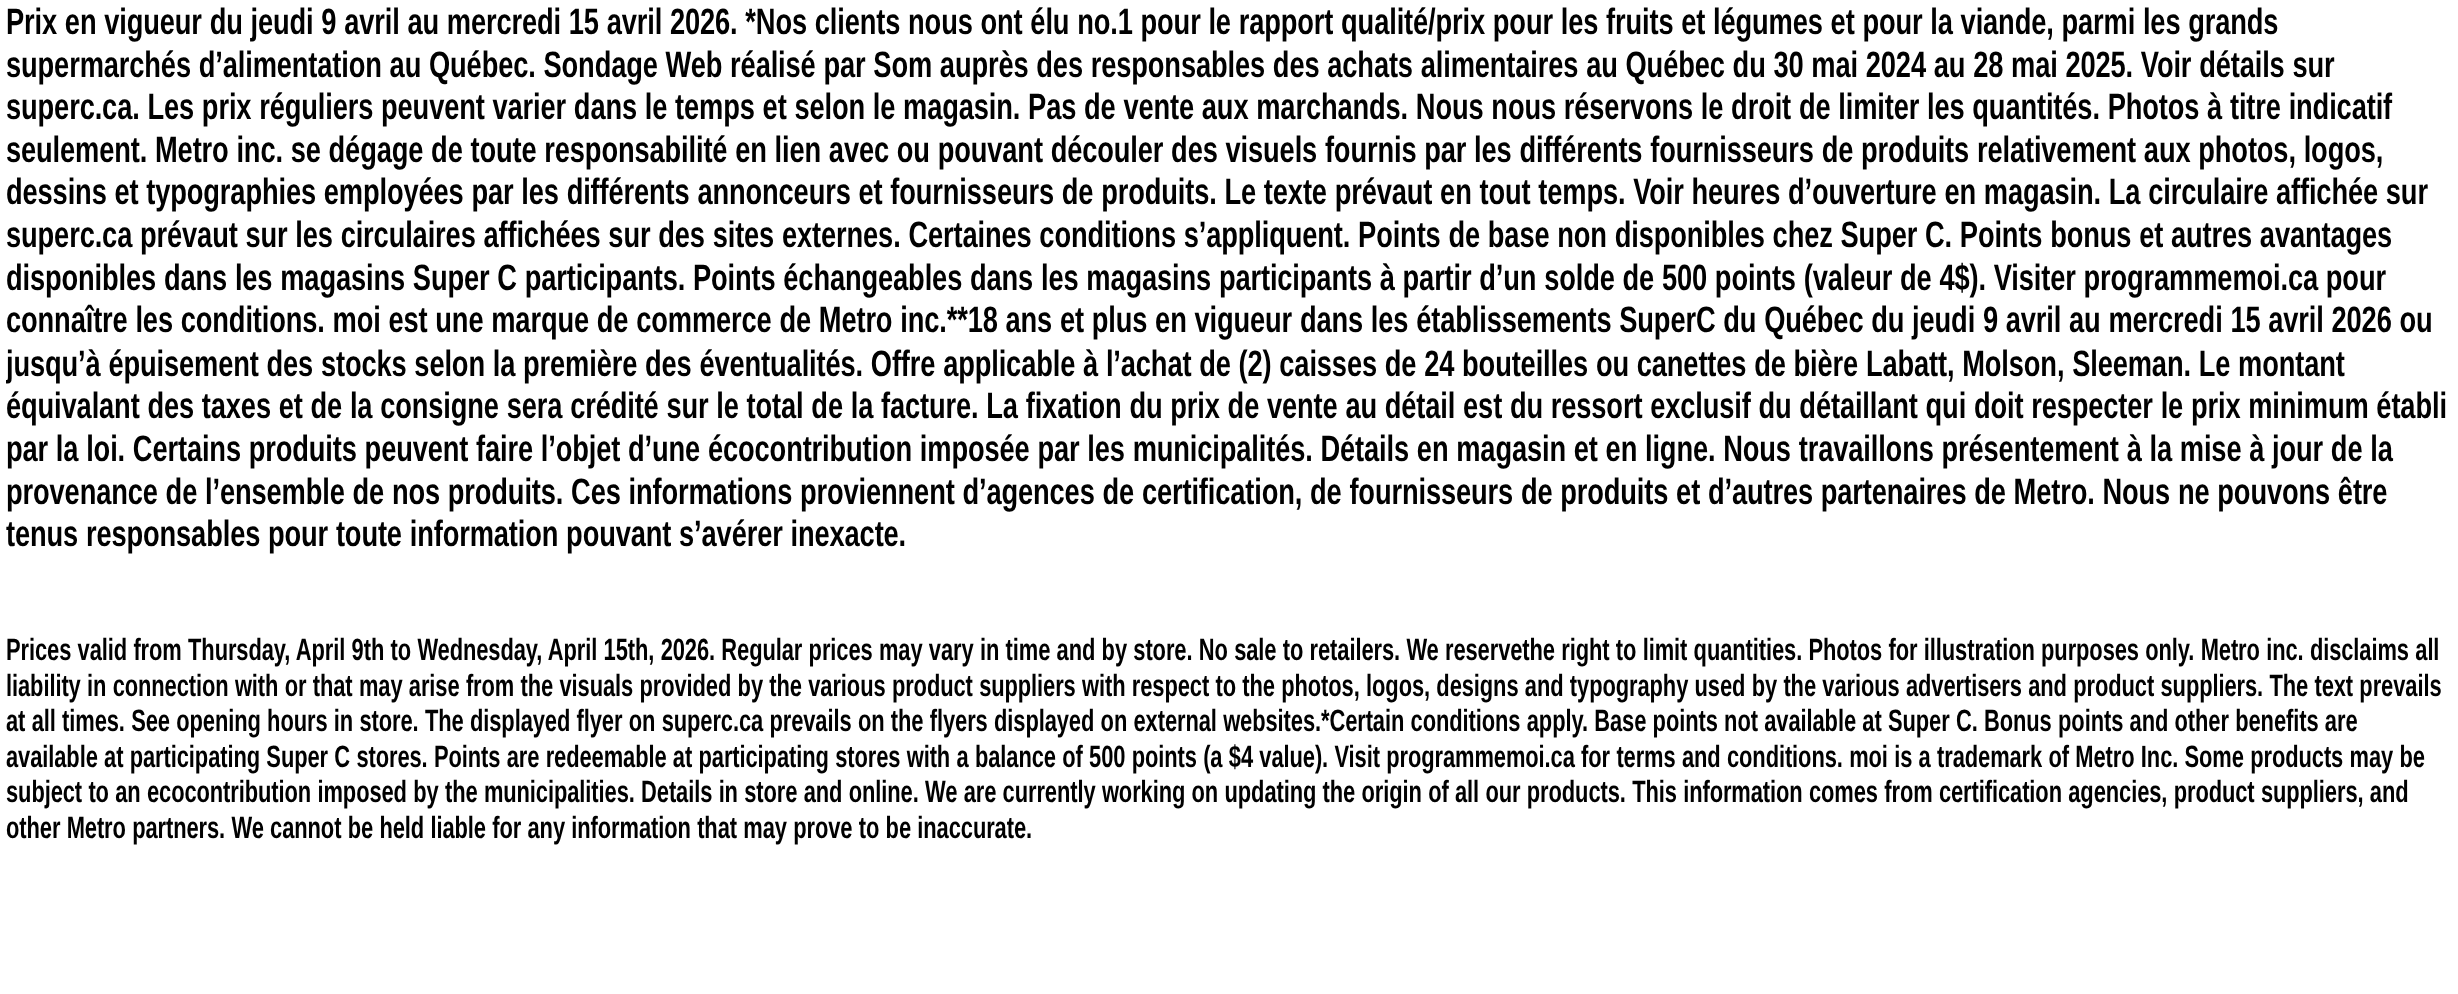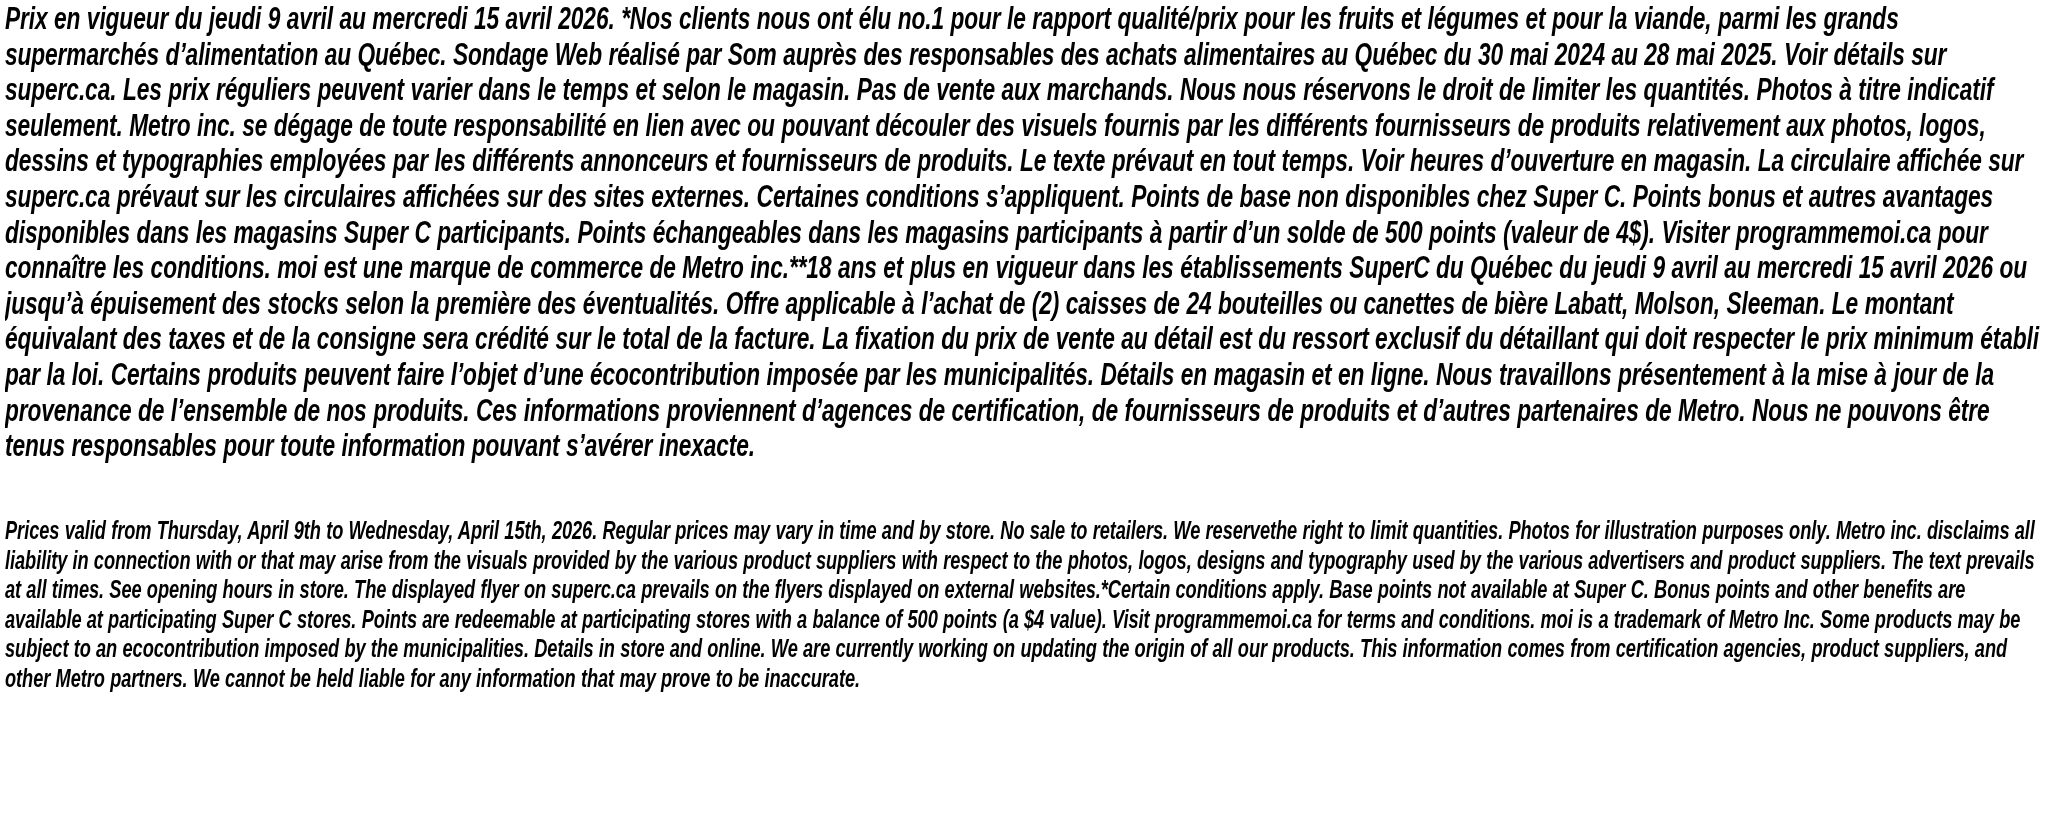--- a/index.html
+++ b/index.html
@@ -15,21 +15,20 @@
     font-family: "Liberation Sans", "DejaVu Sans", sans-serif;
     color: #000000;
   }
   #page {
     position: relative;
     width: 2048px;
     height: 828px;
     background: #ffffff;
     box-sizing: border-box;
     padding: 0 4px 0 5px;
-    font-style: italic;
   }
   .disclaimer-block {
     display: block;
     text-align: left;
   }
   
   .squish {
     display: block;
     font-weight: 700;
     transform-origin: 0 0;
@@ -60,21 +59,21 @@
     position: absolute;
     left: 5px;
     top: 0px;
     width: 2039px;
     height: 470px;
     overflow: hidden;
   }
   #en-wrap {
     position: absolute;
     left: 5px;
-    top: 516px;
+    top: 528px;
     width: 2039px;
     height: 290px;
     overflow: hidden;
   }
 </style>
 </head>
 <body>
 
 <div id="page">
 

